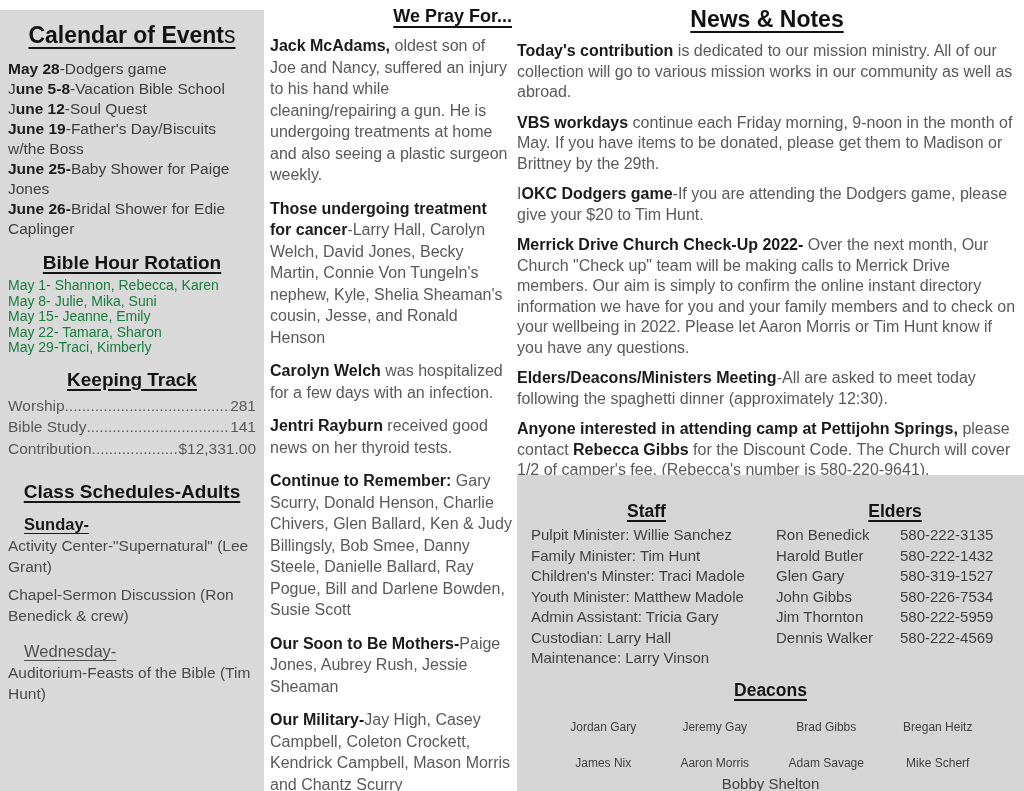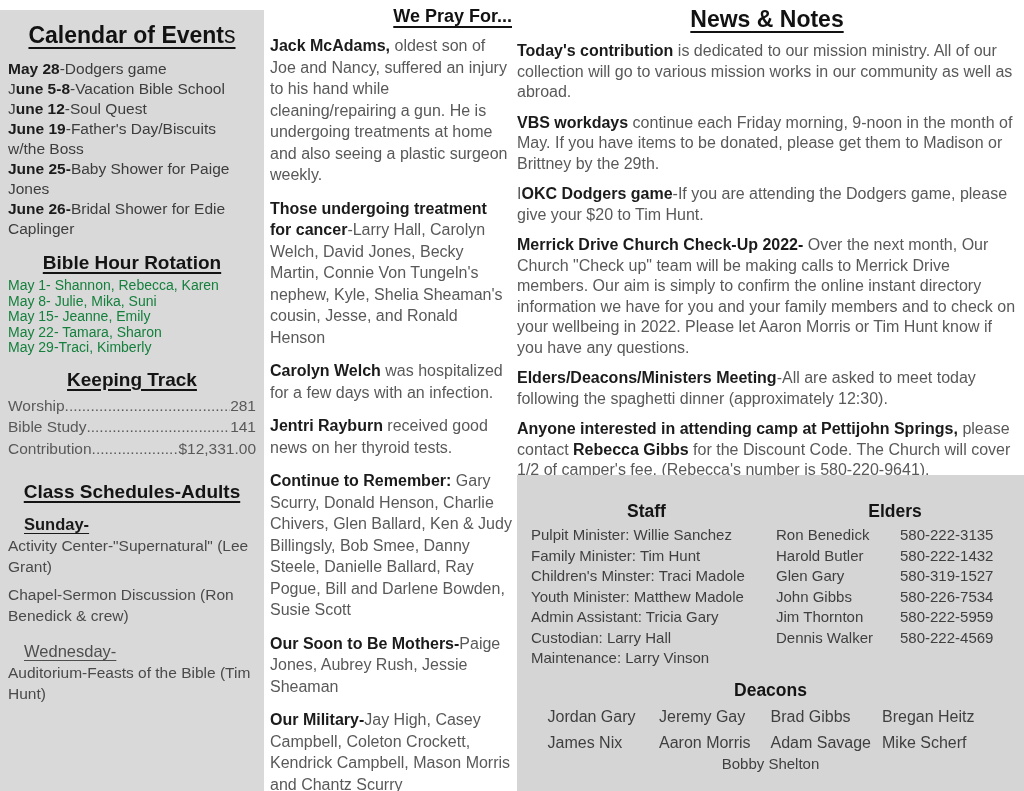--- a/index.html
+++ b/index.html
@@ -63,31 +63,31 @@
   
   .dir-box {
     position:absolute; left:517px; top:475px; width:507px; height:316px;
     background:#d5d5d5; padding:26px 10px 0 10px;
   }
   .dir-cols { display:flex; }
   .staff-col { width:235px; padding-left:4px; }
   .elders-col { flex:1; padding-left:14px; }
   .dir-h {
     margin:0 0 3px; text-align:center; font-size:17.5px; font-weight:700; color:#141414;
-    text-decoration-thickness:2px; text-underline-offset:3px;
+    text-decoration:underline; text-decoration-thickness:2px; text-underline-offset:3px;
   }
   .dir-line { margin:0; font-size:15px; line-height:20.5px; color:#3f3f3f; }
   .elders-grid {
     display:grid; grid-template-columns:118px auto; column-gap:6px;
     font-size:15px; line-height:20.5px; color:#3f3f3f; width:max-content;
   }
   .deacons { margin-top:11px; }
   .deacon-grid {
-    display:grid; grid-template-columns:repeat(4,1fr); width:446px; margin:6px auto 0;
-    font-size:16px; line-height:20.5px; color:#3f3f3f;
+    display:grid; grid-template-columns:repeat(4,1fr); width:446px; margin:16px auto 0;
+    text-align:center; font-size:12px; line-height:20.5px; color:#3f3f3f;
   }
   .deacon-last { text-align:center; font-size:15px; line-height:20.5px; color:#3f3f3f; }
 </style>
 </head>
 <body>
 
 <div class="page">
 
   <aside class="left-panel">
     <section>

